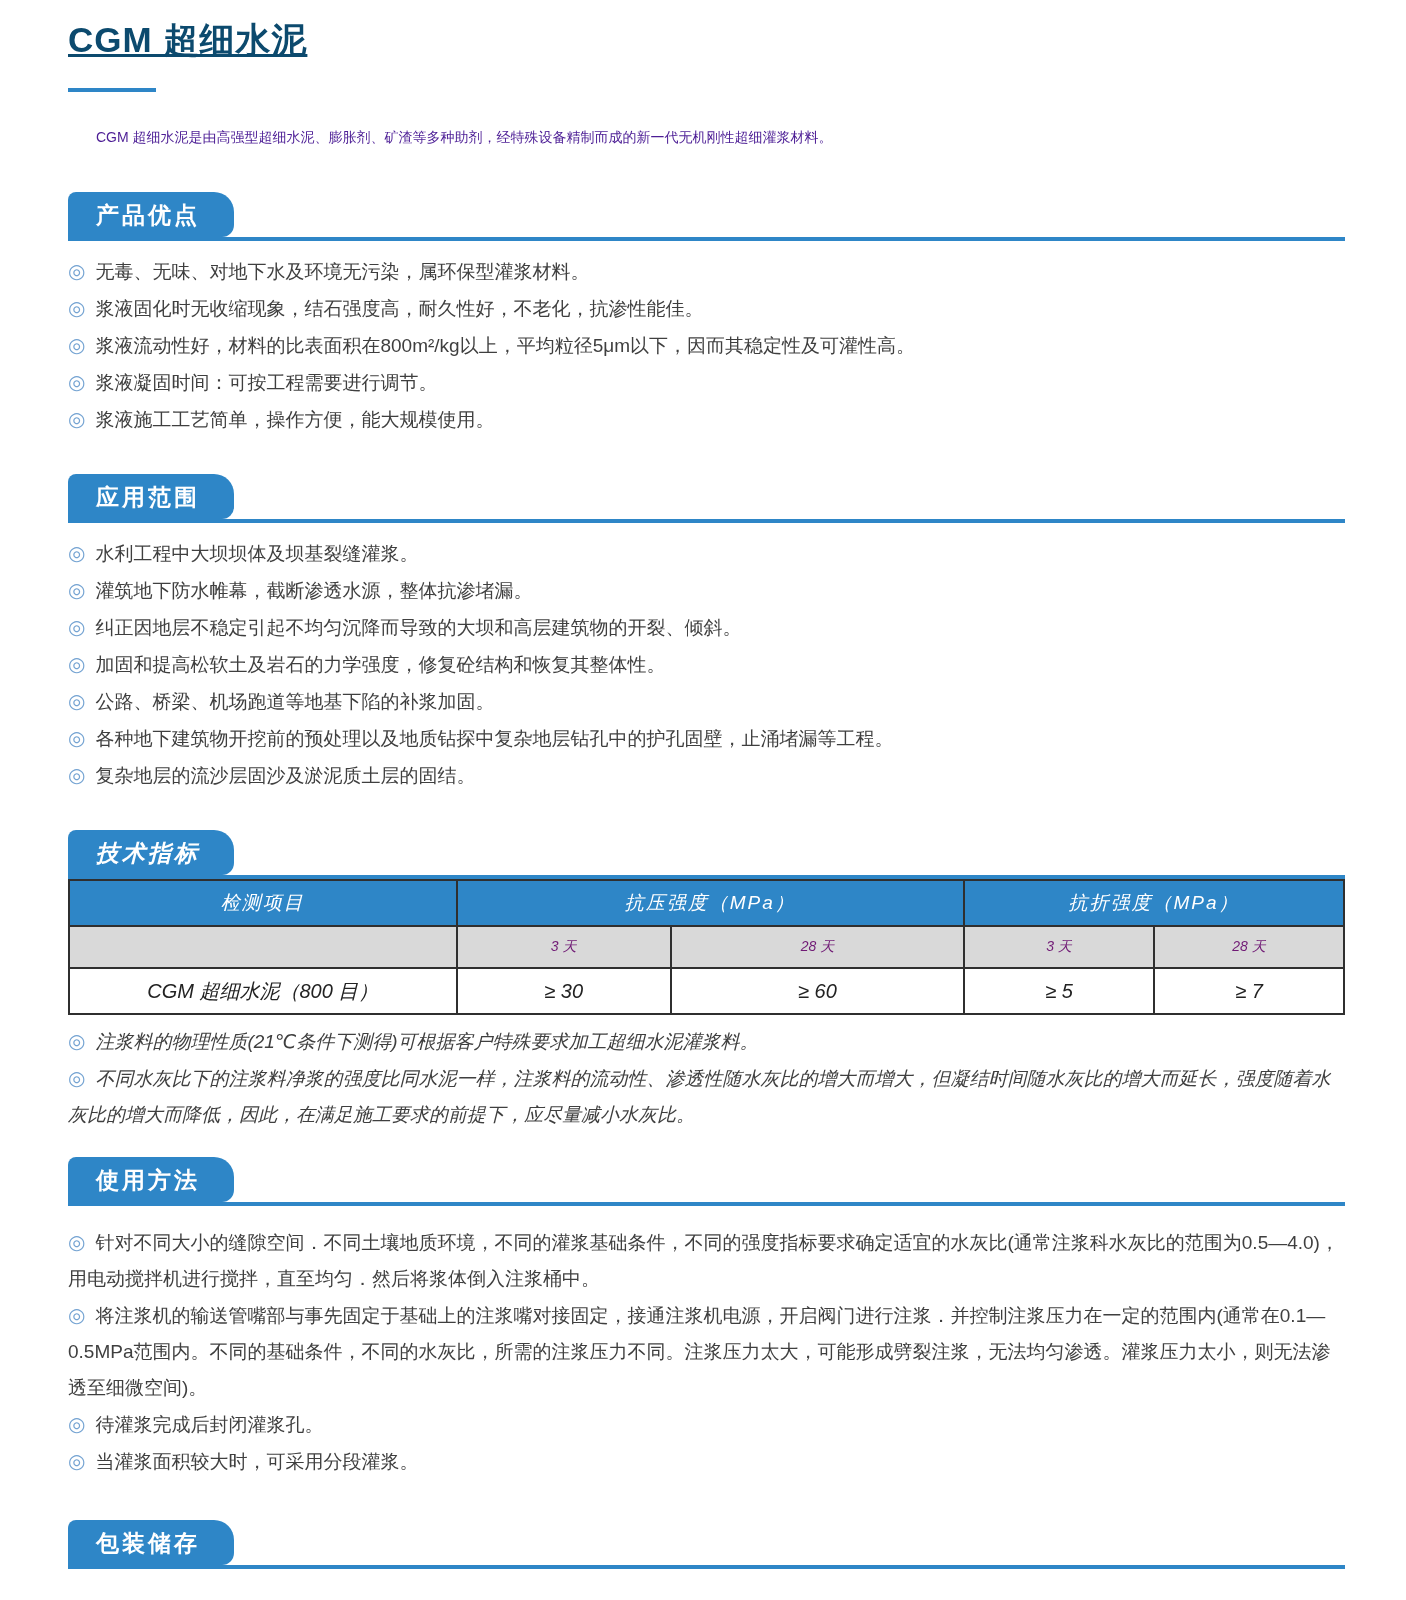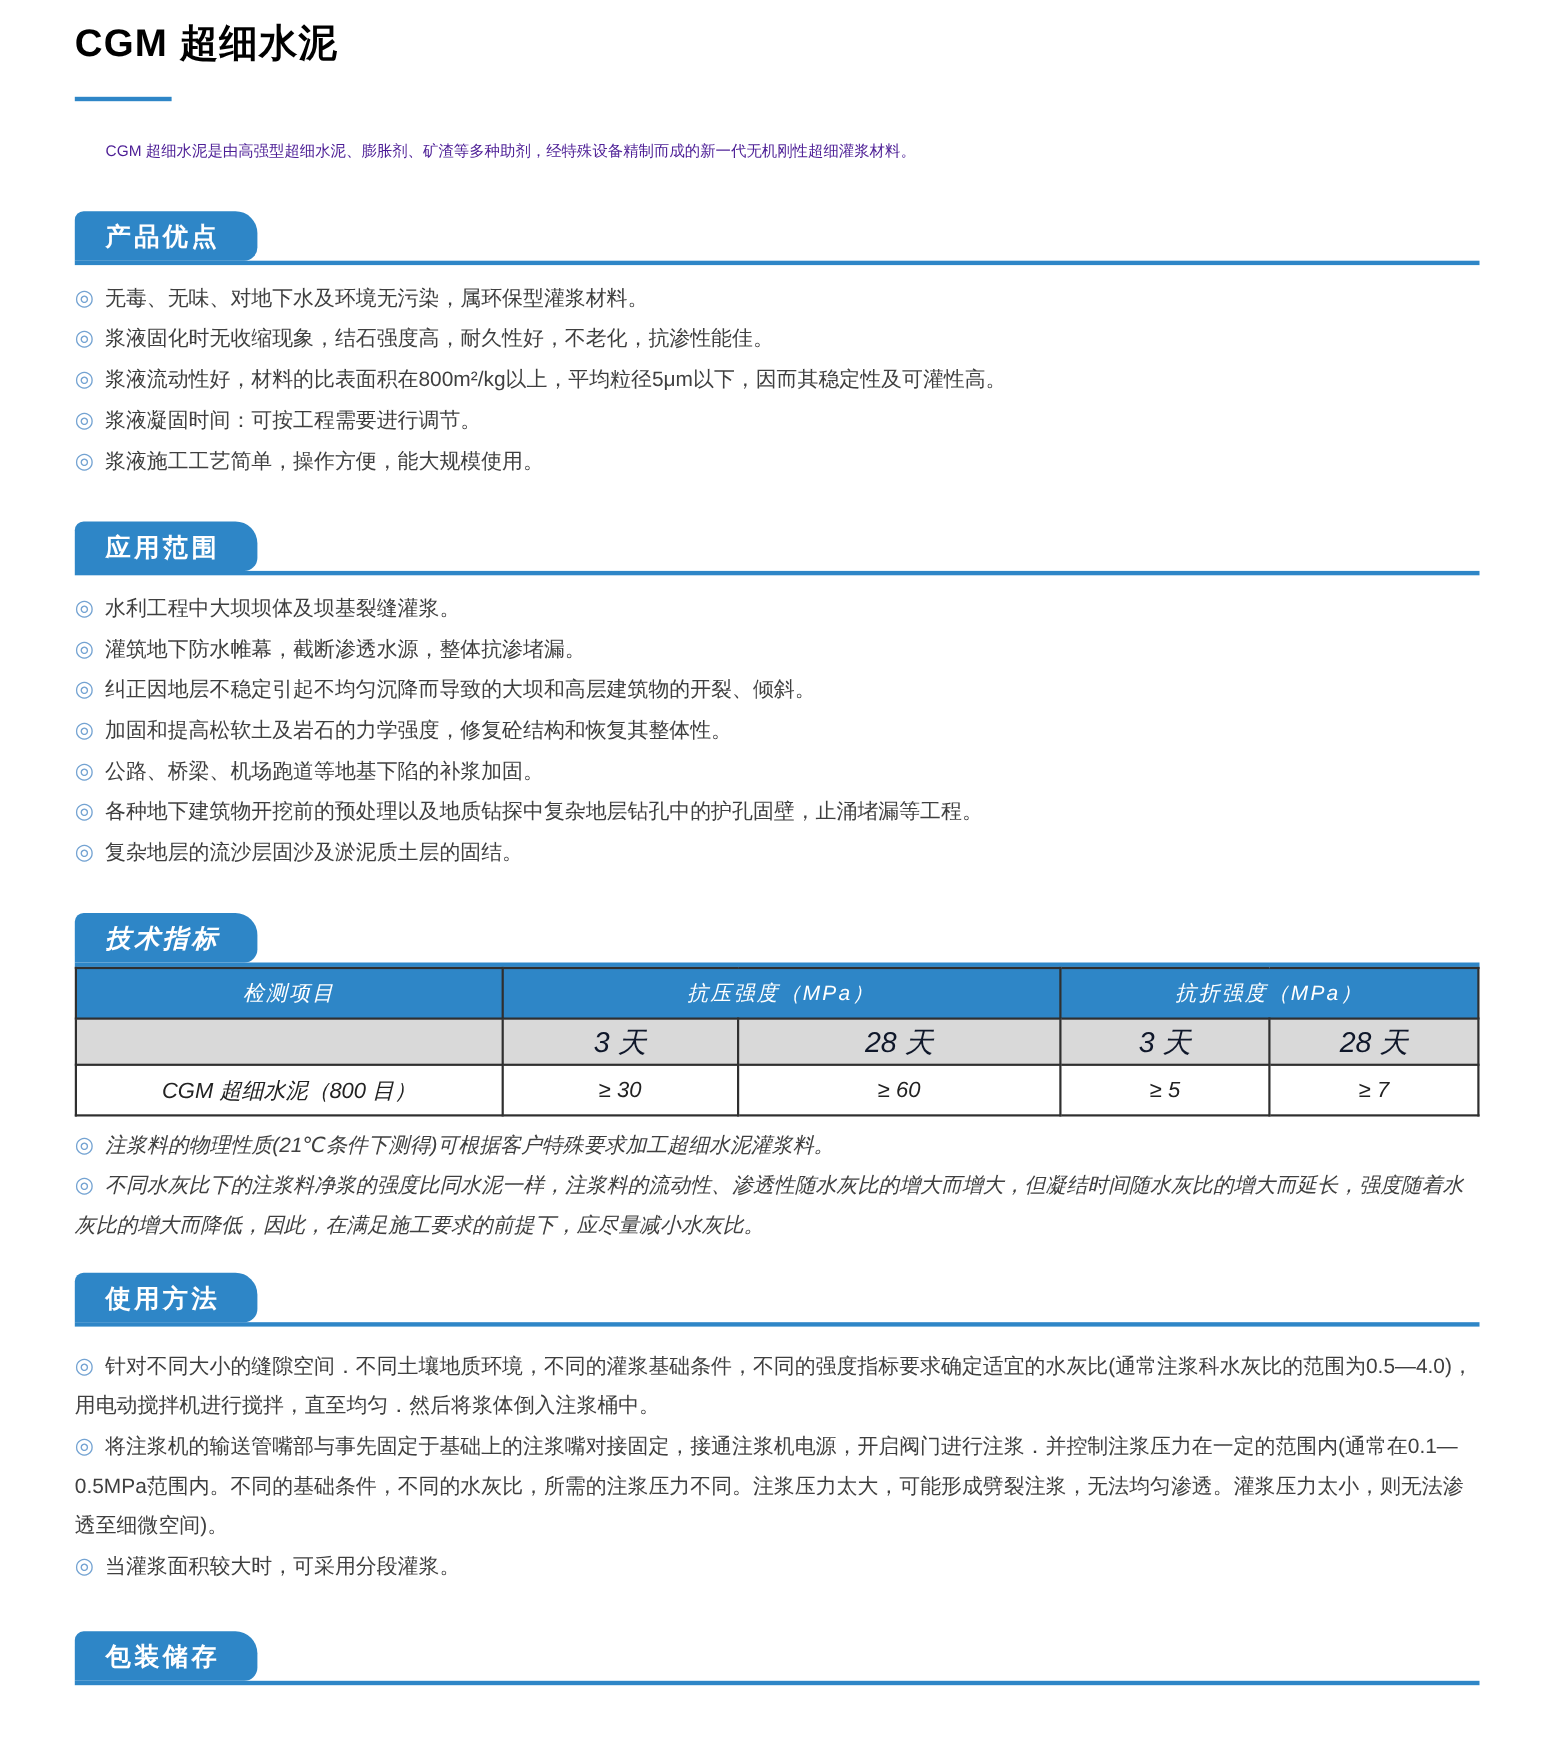--- a/index.html
+++ b/index.html
@@ -1,21 +1,21 @@
 <!DOCTYPE html>
 <html><head>
 <meta charset="utf-8">
 <style>
   html,body { margin:0; padding:0; background:#ffffff; }
   body { font-family: "Liberation Sans", "DejaVu Sans", sans-serif; }
   .page {
     width:1406px; height:1600px; overflow:hidden; background:#ffffff;
     box-sizing:border-box; padding:16px 61px 0 68px; position:relative;
   }
-  .title { color:#000000; font-size:35px; font-weight:bold; letter-spacing:1px; line-height:48px; }
+  .title { color:#0c4a6e; font-size:35px; font-weight:bold; letter-spacing:1px; line-height:48px;text-decoration:underline; }
   .title-underline { width:88px; height:4px; background:#2E86C7; margin-top:24px; }
   .intro { margin:30px 0 0 0; font-size:14px; color:#4c1d95; text-indent:2em; line-height:30px; }
 
   .section-head { border-bottom:4px solid #2E86C7; font-size:0; }
   .tab {
     display:inline-block; background:#2E86C7; color:#ffffff;
     font-size:23px; font-weight:bold; letter-spacing:3px;
     padding:8px 34px 6px 28px; border-radius:8px 20px 12px 0;
     vertical-align:bottom;
   }
@@ -30,21 +30,21 @@
 
   .spec-table {
     width:100%; border-collapse:collapse; 
     table-layout:fixed; border:2px solid #4d7c0f;
   }
   .spec-table th, .spec-table td { border:2px solid #2F2F2F; text-align:center; padding:0; }
   .spec-table .hrow th {
     background:#2E86C7; color:#ffffff; font-weight:normal;
     font-size:19px; height:44px; letter-spacing:2px;
   }
-  .spec-table .srow td { background:#D9D9D9; color:#0f172a; font-size:26px; height:40px; }
+  .spec-table .srow td { background:#D9D9D9; color:#701a75; font-size:14px; height:40px; }
   .spec-table .drow td { background:#ffffff; color:#222222; font-size:20px; height:44px; }
 </style>
 </head>
 <body>
 
 <div class="page">
 
   <div class="title">CGM 超细水泥</div>
   <div class="title-underline"></div>
 
@@ -120,20 +120,21 @@
     </div>
   </div>
 
   <div class="section s4">
     <div class="section-head">
       <span class="tab">使用方法</span>
     </div>
     <div class="bullets bullets-loose">
       <p class="bullet"><span class="bi">◎</span><span>针对不同大小的缝隙空间．不同土壤地质环境，不同的灌浆基础条件，不同的强度指标要求确定适宜的水灰比(通常注浆科水灰比的范围为0.5—4.0)，用电动搅拌机进行搅拌，直至均匀．然后将浆体倒入注浆桶中。</span></p>
       <p class="bullet"><span class="bi">◎</span><span>将注浆机的输送管嘴部与事先固定于基础上的注浆嘴对接固定，接通注浆机电源，开启阀门进行注浆．并控制注浆压力在一定的范围内(通常在0.1—0.5MPa范围内。不同的基础条件，不同的水灰比，所需的注浆压力不同。注浆压力太大，可能形成劈裂注浆，无法均匀渗透。灌浆压力太小，则无法渗透至细微空间)。</span></p>
+      <p class="bullet"><span class="bi">◎</span><span>待灌浆完成后封闭灌浆孔。</span></p>
       <p class="bullet"><span class="bi">◎</span><span>当灌浆面积较大时，可采用分段灌浆。</span></p>
     </div>
   </div>
 
   <div class="section s5">
     <div class="section-head">
       <span class="tab">包装储存</span>
     </div>
     <div class="bullets bullets-loose">
       

